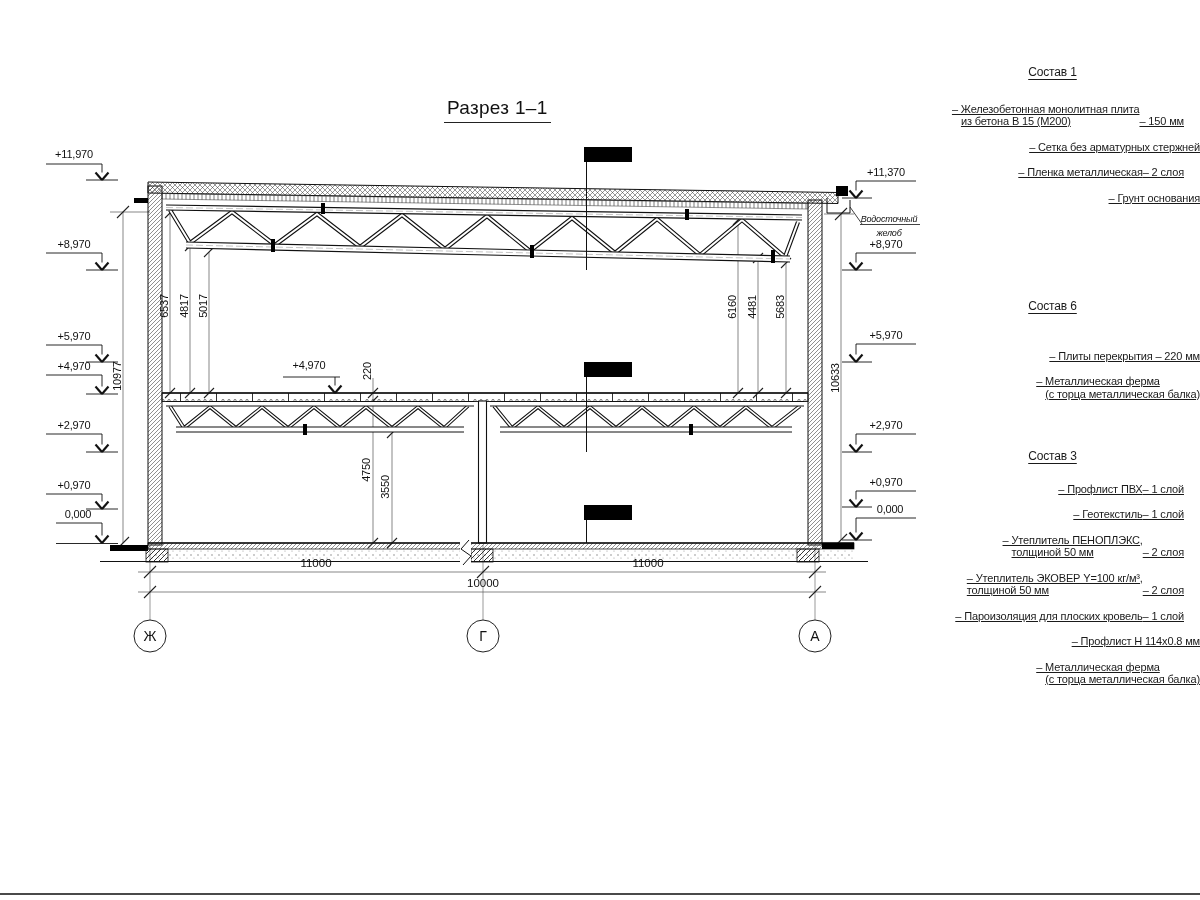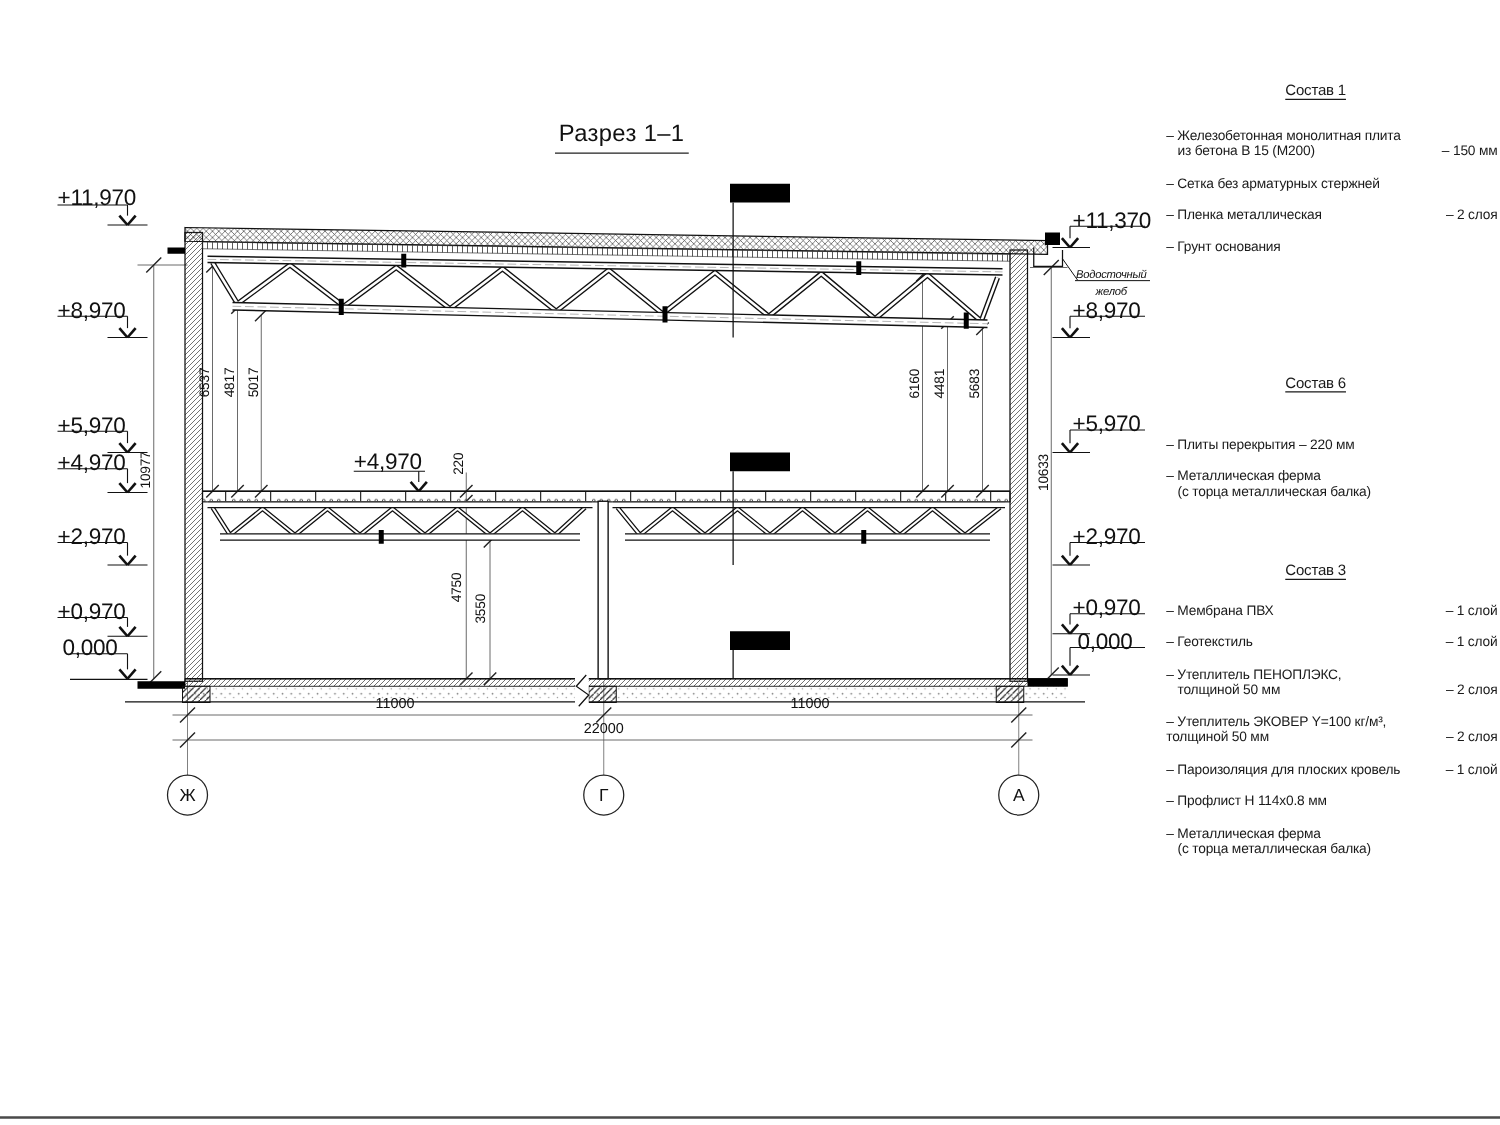--- a/index.html
+++ b/index.html
@@ -1,37 +1,37 @@
 <!DOCTYPE html>
 <html><head>
 <meta charset="utf-8">
 <style>
   html,body{margin:0;padding:0;background:#fff;}
   .canvas{position:relative;width:1200px;height:900px;background:#ffffff;overflow:hidden;
           font-family:"Liberation Sans",sans-serif;color:#1a1a1a;}
   .canvas svg{position:absolute;left:0;top:0;}
   .lbl{position:absolute;white-space:nowrap;color:#111;}
-  .elev{font-size:18px;letter-spacing:-0.2px;width:56px;}
+  .elev{font-size:11px;letter-spacing:-0.2px;text-align:center;width:56px;}
   .dimtxt{font-size:11px;letter-spacing:-0.2px;text-align:center;width:44px;height:14px;line-height:14px;}
   .rot{transform:rotate(-90deg);}
   .hdim{font-size:11.5px;text-align:center;width:60px;}
   .axis-letter{font-size:14px;width:32px;height:32px;line-height:32px;text-align:center;}
   .title{font-size:19px;letter-spacing:0.3px;border-bottom:1.5px solid #222;padding:0 3px 3px 3px;}
   .gutter{font-size:9px;text-align:center;width:60px;letter-spacing:-0.2px;font-style:italic;}
   
   .panel{position:absolute;left:933px;top:0;width:267px;font-size:11px;letter-spacing:-0.15px;line-height:12.5px;}
   .comp{position:absolute;left:0;width:100%;}
   .comp-title{width:max-content;margin:0 auto 24px auto;font-size:12px;text-decoration:underline;text-underline-offset:3px;
               transform:translateX(-14px);}
   .comp2 .comp-title{margin-bottom:37px;}
   .comp3 .comp-title{margin-bottom:20px;}
-  .item{display:flex;justify-content:space-between;align-items:flex-end;margin-bottom:13px;}
+  .item{display:flex;justify-content:flex-end;align-items:flex-end;margin-bottom:13px;text-decoration:underline;}
   .itext{max-width:192px;}
   .l2{padding-left:9px;}
-  .ival{white-space:nowrap;padding-right:2px;}
+  .ival{white-space:nowrap;padding-right:16px;}
   .bottom-frame{position:absolute;left:0;top:893px;width:1200px;height:2px;background:#4a4a4a;}
 </style>
 </head>
 <body>
 
 <div class="canvas">
 
 <svg width="1200" height="900" viewBox="0 0 1200 900">
   <defs>
     <pattern id="xh" width="5" height="5" patternUnits="userSpaceOnUse">
@@ -332,21 +332,21 @@
 <div class="lbl dimtxt rot" style="left:162px;top:299px;">4817</div>
 <div class="lbl dimtxt rot" style="left:181px;top:299px;">5017</div>
 <div class="lbl dimtxt rot" style="left:710px;top:300px;">6160</div>
 <div class="lbl dimtxt rot" style="left:730px;top:300px;">4481</div>
 <div class="lbl dimtxt rot" style="left:758px;top:300px;">5683</div>
 <div class="lbl dimtxt rot" style="left:345px;top:364px;">220</div>
 <div class="lbl dimtxt rot" style="left:344px;top:463px;">4750</div>
 <div class="lbl dimtxt rot" style="left:363px;top:480px;">3550</div>
 
 <div class="lbl hdim" style="left:286px;top:557px;">11000</div>
-<div class="lbl hdim" style="left:453px;top:577px;">22000</div>
+<div class="lbl hdim" style="left:453px;top:577px;">10000</div>
 <div class="lbl hdim" style="left:618px;top:557px;">11000</div>
 
 <div class="lbl axis-letter" style="left:134px;top:620px;">Ж</div>
 <div class="lbl axis-letter" style="left:467px;top:620px;">Г</div>
 <div class="lbl axis-letter" style="left:799px;top:620px;">А</div>
 
 <div class="panel">
 
   <section class="comp comp1" style="top:66px;">
     <div class="comp-title">Состав 1</div>
@@ -387,21 +387,21 @@
             <div>– Металлическая ферма</div>
             <div class="l2">(с торца металлическая балка)</div>
           </div>
     </div>
   </section>
 
   <section class="comp comp3" style="top:450px;">
     <div class="comp-title">Состав 3</div>
     <div class="item">
       <div class="itext">
-            <div>– Мембрана ПВХ</div>
+            <div>– Профлист ПВХ</div>
           </div>
       <div class="ival">– 1 слой</div>
     </div>
     <div class="item">
       <div class="itext">
             <div>– Геотекстиль</div>
           </div>
       <div class="ival">– 1 слой</div>
     </div>
     <div class="item">

